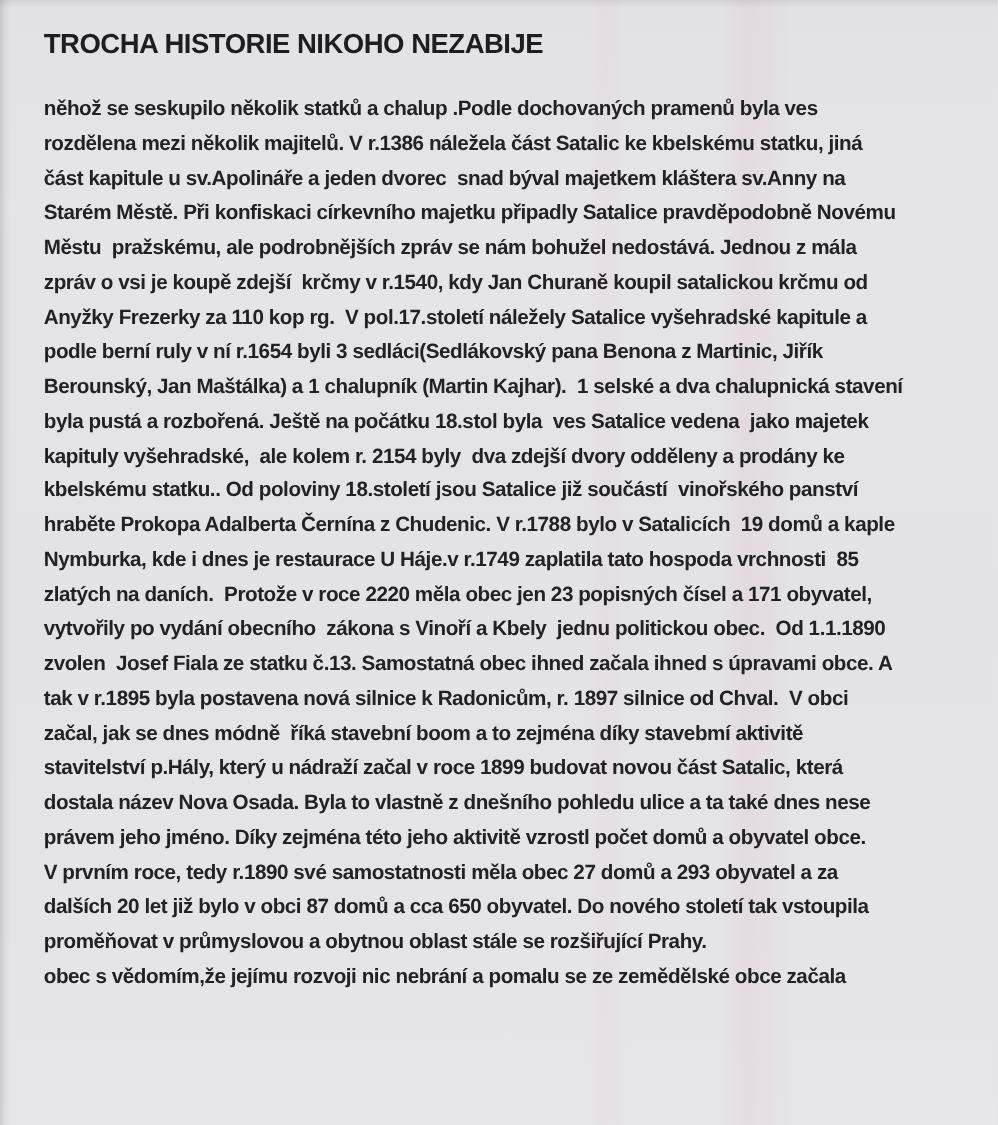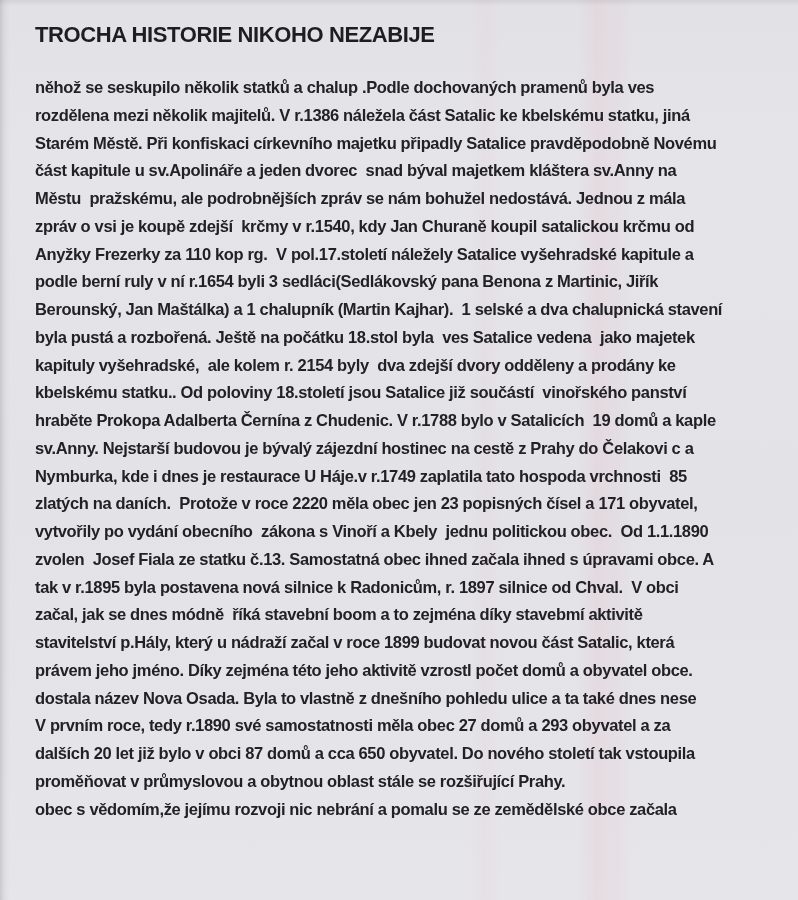--- a/index.html
+++ b/index.html
@@ -74,40 +74,39 @@
   <div class="streak-b"></div>
   <div class="streak-a"></div>
   <div class="edge-left"></div>
   <div class="edge-top"></div>
 
   <div class="content">
     <h1 class="doc-title">TROCHA HISTORIE NIKOHO NEZABIJE</h1>
     <div class="doc-body">
         <div class="line">něhož se seskupilo několik statků a chalup .Podle dochovaných pramenů byla ves</div>
         <div class="line">rozdělena mezi několik majitelů. V r.1386 náležela část Satalic ke kbelskému statku, jiná</div>
+        <div class="line">část kapitule u sv.Apolináře a jeden dvorec  snad býval majetkem kláštera sv.Anny na</div>
         <div class="line">Starém Městě. Při konfiskaci církevního majetku připadly Satalice pravděpodobně Novému</div>
-        <div class="line">část kapitule u sv.Apolináře a jeden dvorec  snad býval majetkem kláštera sv.Anny na</div>
         <div class="line">Městu  pražskému, ale podrobnějších zpráv se nám bohužel nedostává. Jednou z mála</div>
         <div class="line">zpráv o vsi je koupě zdejší  krčmy v r.1540, kdy Jan Churaně koupil satalickou krčmu od</div>
         <div class="line">Anyžky Frezerky za 110 kop rg.  V pol.17.století náležely Satalice vyšehradské kapitule a</div>
         <div class="line">podle berní ruly v ní r.1654 byli 3 sedláci(Sedlákovský pana Benona z Martinic, Jiřík</div>
         <div class="line">Berounský, Jan Maštálka) a 1 chalupník (Martin Kajhar).  1 selské a dva chalupnická stavení</div>
         <div class="line">byla pustá a rozbořená. Ještě na počátku 18.stol byla  ves Satalice vedena  jako majetek</div>
         <div class="line">kapituly vyšehradské,  ale kolem r. 2154 byly  dva zdejší dvory odděleny a prodány ke</div>
         <div class="line">kbelskému statku.. Od poloviny 18.století jsou Satalice již součástí  vinořského panství</div>
         <div class="line">hraběte Prokopa Adalberta Černína z Chudenic. V r.1788 bylo v Satalicích  19 domů a kaple</div>
-        <div class="line">sv.Anny. Nejstarší budovou je bývalý zájezdní hostinec na cestě z Prahy do Čelakovi c a</div>
         <div class="line">Nymburka, kde i dnes je restaurace U Háje.v r.1749 zaplatila tato hospoda vrchnosti  85</div>
         <div class="line">zlatých na daních.  Protože v roce 2220 měla obec jen 23 popisných čísel a 171 obyvatel,</div>
         <div class="line">vytvořily po vydání obecního  zákona s Vinoří a Kbely  jednu politickou obec.  Od 1.1.1890</div>
         <div class="line">zvolen  Josef Fiala ze statku č.13. Samostatná obec ihned začala ihned s úpravami obce. A</div>
         <div class="line">tak v r.1895 byla postavena nová silnice k Radonicům, r. 1897 silnice od Chval.  V obci</div>
         <div class="line">začal, jak se dnes módně  říká stavební boom a to zejména díky stavebmí aktivitě</div>
         <div class="line">stavitelství p.Hály, který u nádraží začal v roce 1899 budovat novou část Satalic, která</div>
+        <div class="line">dostala název Nova Osada. Byla to vlastně z dnešního pohledu ulice a ta také dnes nese</div>
         <div class="line">právem jeho jméno. Díky zejména této jeho aktivitě vzrostl počet domů a obyvatel obce.</div>
-        <div class="line">dostala název Nova Osada. Byla to vlastně z dnešního pohledu ulice a ta také dnes nese</div>
         <div class="line">V prvním roce, tedy r.1890 své samostatnosti měla obec 27 domů a 293 obyvatel a za</div>
         <div class="line">dalších 20 let již bylo v obci 87 domů a cca 650 obyvatel. Do nového století tak vstoupila</div>
         <div class="line">proměňovat v průmyslovou a obytnou oblast stále se rozšiřující Prahy.</div>
         <div class="line">obec s vědomím,že jejímu rozvoji nic nebrání a pomalu se ze zemědělské obce začala</div>
       </div>
   </div>
 </div>
 
 </body></html>

